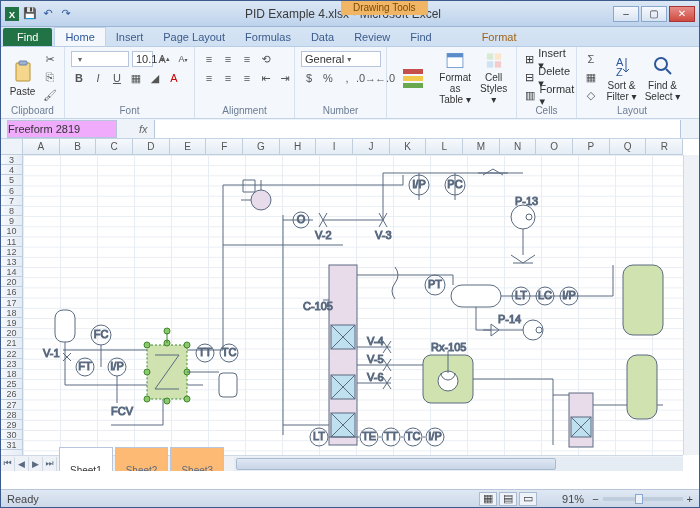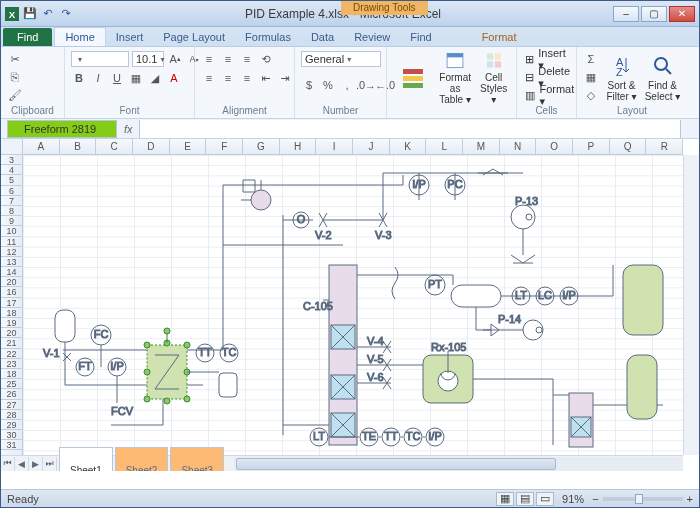--- a/index.html
+++ b/index.html
@@ -23,21 +23,21 @@
   .bigbtn{display:flex;flex-direction:column;align-items:center;justify-content:center;width:42px;height:54px;gap:2px}
   .bigbtn svg{width:24px;height:24px}
   .bigbtn span{font-size:10px;color:#333;text-align:center;line-height:11px}
   .minicol{display:flex;flex-direction:column;gap:2px}
   .minirow{display:flex;gap:3px;align-items:center}
   .mini{width:16px;height:16px;display:flex;align-items:center;justify-content:center;color:#555;border:1px solid transparent}
   .combo{height:16px;border:1px solid #b7c6da;background:#fff;display:flex;align-items:center;padding:0 3px;font-size:10px;color:#333;gap:3px}
   .combo .dd{color:#666;font-size:8px}
   .txtbtn{display:flex;align-items:center;gap:4px;color:#333;font-size:10px;height:16px;padding:0 2px}
   .fxbar{height:20px;border-bottom:1px solid #c3d4e8;display:flex;align-items:center;background:#eef3fa}
-  .namebox{width:110px;height:18px;border:1px solid #b7c6da;background:#84cc16;margin:0 1px 0 6px;padding:0 16px;display:flex;align-items:center;font-size:11px;color:#333}
+  .namebox{width:110px;height:18px;border:1px solid #b7c6da;background:#f0abfc;margin:0 16px 0 6px;padding:0 0;display:flex;align-items:center;font-size:11px;color:#333}
   .fx-lbl{font-style:italic;color:#666;margin:0 6px}
   .fx-input{flex:1;height:18px;border:1px solid #b7c6da;border-top:none;border-bottom:none;background:#fff;margin-right:18px}
   .sheet{position:relative;height:332px;background:#fff;overflow:hidden}
   .colhead{position:absolute;top:0;left:22px;right:16px;height:16px;display:flex;background:linear-gradient(#f6f9fc,#e4ecf5);border-bottom:1px solid #c0cddc}
   .ch{width:37px;border-right:1px solid #c0cddc;text-align:center;font-size:10px;color:#555;line-height:16px}
   .rowhead{position:absolute;top:16px;left:0;width:22px;bottom:16px;background:linear-gradient(90deg,#f6f9fc,#e4ecf5);border-right:1px solid #c0cddc}
   .rh{height:10.2px;border-bottom:1px solid #c0cddc;text-align:center;font-size:9px;color:#555;line-height:10px}
   .corner{position:absolute;top:0;left:0;width:22px;height:16px;background:#eef3fa;border-right:1px solid #c0cddc;border-bottom:1px solid #c0cddc}
   .grid{position:absolute;top:16px;left:22px;right:16px;bottom:16px;background-image:linear-gradient(#e8edf3 1px,transparent 1px),linear-gradient(90deg,#e8edf3 1px,transparent 1px);background-size:37px 10.2px}
   .canvas{position:absolute;inset:0}
@@ -89,37 +89,44 @@
   <div class="tab">Formulas</div>
   <div class="tab">Data</div>
   <div class="tab">Review</div>
   <div class="tab">Find</div>
   <div class="tab" style="margin-left:30px;color:#a26314">Format</div>
 </div>
 
 <div class="ribbon">
   <div class="group" style="width:64px">
     <div class="group-body">
+      <div class="bigbtn">
+        <svg viewBox="0 0 24 24">
+            <rect x="5" y="3" width="14" height="18" rx="1" fill="#f4d78c" stroke="#b89035"></rect>
+            <rect x="8" y="1" width="8" height="4" rx="1" fill="#9cb4d2" stroke="#6a84a4"></rect>
+          </svg>
+        <span>Paste</span>
+      </div>
       <div class="minicol">
         <div class="mini">✂</div>
         <div class="mini">⎘</div>
         <div class="mini">🖌</div>
       </div>
     </div>
     <div class="group-label">Clipboard</div>
   </div>
 
   <div class="group" style="width:130px">
     <div class="group-body minicol" style="gap:3px">
       <div class="minirow">
         <div class="combo" style="width:58px">
             <span></span>
             <span class="dd">▾</span>
           </div>
-        <div class="combo" style="width:32px">
+        <div class="combo" style="width:21px">
             <span>10.1</span>
             <span class="dd">▾</span>
           </div>
         <div class="mini" style="font-size:11px">A<sup style="font-size:7px">▴</sup></div>
         <div class="mini" style="font-size:9px">A<sup style="font-size:6px">▾</sup></div>
       </div>
       <div class="minirow">
         <div class="mini" style="font-weight:bold">B</div>
         <div class="mini" style="font-style:italic">I</div>
         <div class="mini" style="text-decoration:underline">U</div>
@@ -144,21 +151,21 @@
         <div class="mini">≡</div>
         <div class="mini">≡</div>
         <div class="mini">⇤</div>
         <div class="mini">⇥</div>
       </div>
     </div>
     <div class="group-label">Alignment</div>
   </div>
 
   <div class="group" style="width:92px">
-    <div class="group-body minicol" style="gap:10px">
+    <div class="group-body minicol" style="gap:3px">
       <div class="combo" style="width:80px">
           <span>General</span>
           <span class="dd">▾</span>
         </div>
       <div class="minirow">
         <div class="mini">$</div>
         <div class="mini">%</div>
         <div class="mini">,</div>
         <div class="mini">.0→</div>
         <div class="mini">←.0</div>
@@ -441,21 +448,21 @@
       </div>
   </div>
 </div>
 
 <div class="status">
   <span>Ready</span>
   <span class="spacer"></span>
   <div class="viewbtn">▦</div>
   <div class="viewbtn">▤</div>
   <div class="viewbtn">▭</div>
-  <span style="margin-left:8px">91%</span>
+  <span style="margin-left:25px">91%</span>
   <div class="zoom">
     <span>−</span>
     <div class="zoom-track">
         <div class="zoom-thumb"></div>
       </div>
     <span>+</span>
   </div>
 </div>
 
 </body></html>

